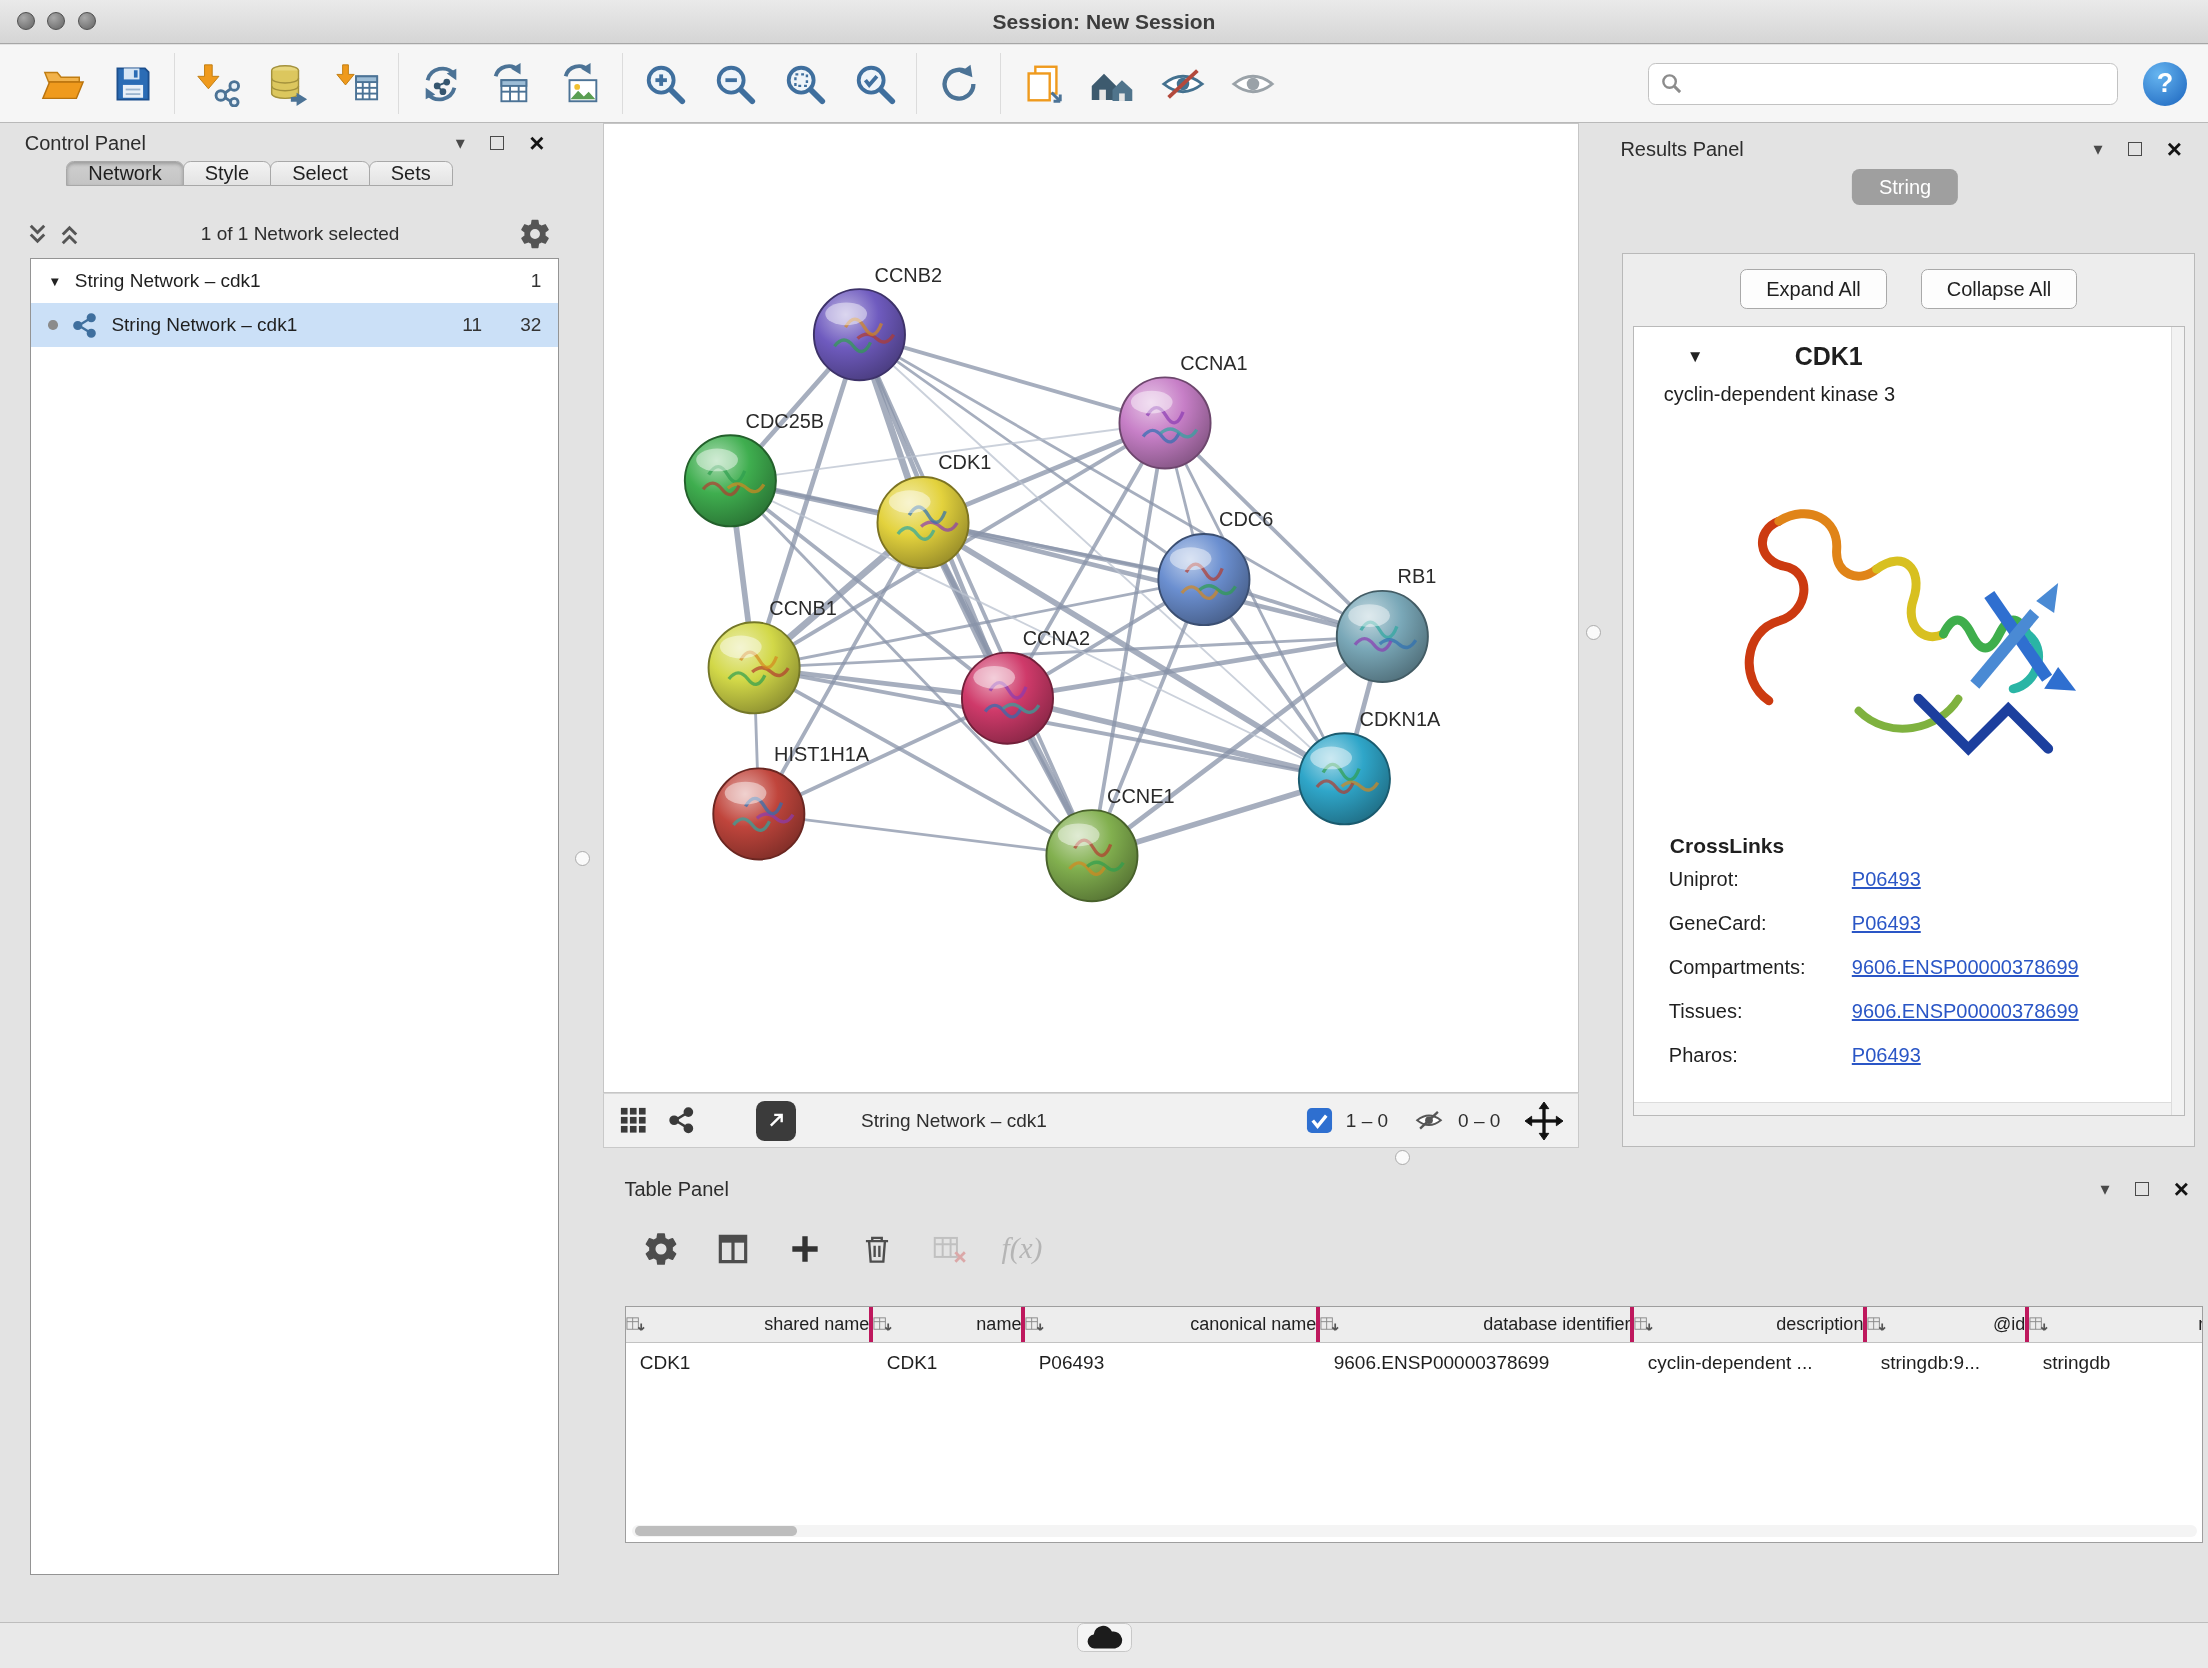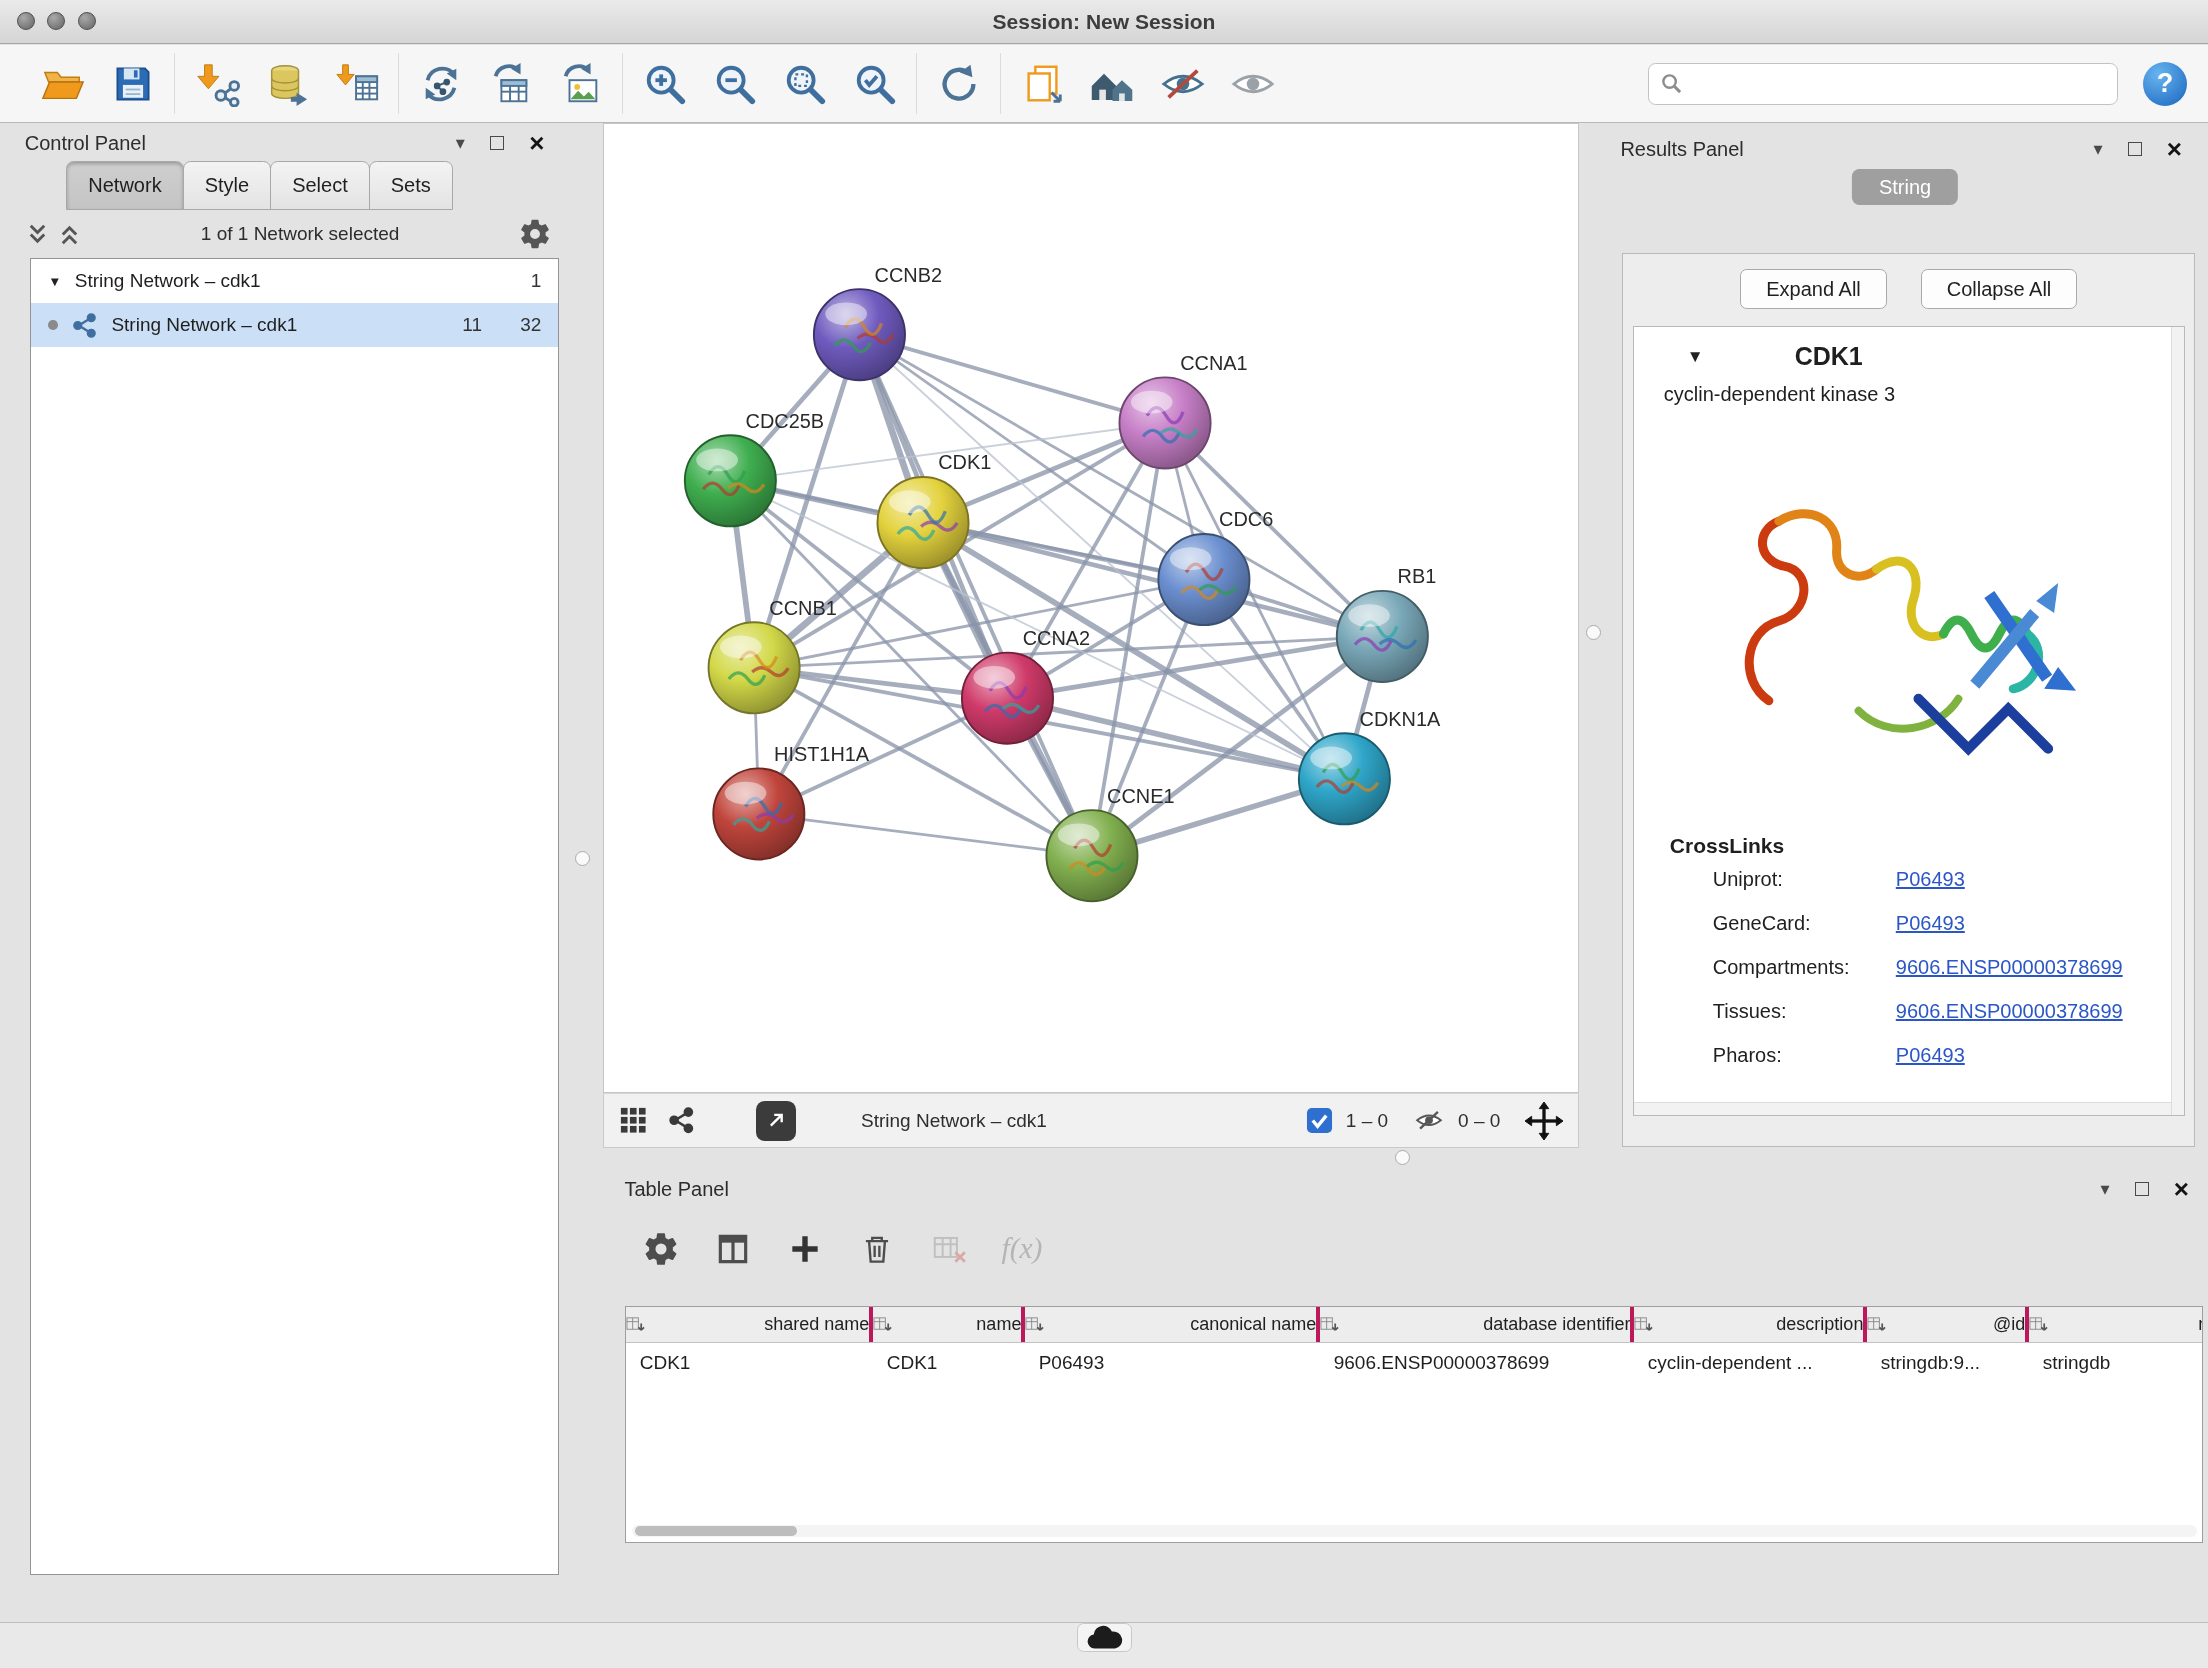--- a/index.html
+++ b/index.html
@@ -26,21 +26,21 @@
   
   .phead{display:flex;align-items:center;height:32px;font-size:20px;color:#2d2d2d;padding:0 11.4px;}
   .picons{margin-left:auto;display:flex;align-items:center;gap:25px;padding-right:7.6px;}
   .picon{font-size:18px;color:#4a4a4a;line-height:1;}
   .float-icon{width:14.3px;height:14.3px;border:1.9px solid #4a4a4a;display:inline-block;}
   .close-icon{font-size:26px;font-weight:bold;color:#141414;}
 
   
   .control-panel{position:absolute;left:13.3px;top:127px;width:550px;height:1480px;}
   .cp-tabs{position:absolute;left:54px;top:34px;display:flex;}
-  .cp-tab{padding:12px 21px;font-size:20px;background:linear-gradient(#f3f3f3,#e3e3e3);border:1px solid #a8a8a8;margin-left:-1px;border-radius:7.6px 7.6px 0 0;color:#1f1f1f;}
+  .cp-tab{padding:0 21px;font-size:20px;background:linear-gradient(#f3f3f3,#e3e3e3);border:1px solid #a8a8a8;margin-left:-1px;border-radius:7.6px 7.6px 0 0;color:#1f1f1f;}
   .cp-tab.selected{background:linear-gradient(#cfcfcf,#c4c4c4);box-shadow:inset 0 1.9px 3.8px rgba(0,0,0,.25);}
   .cp-ctrl{position:absolute;left:11.4px;right:11.4px;top:86px;height:42px;display:flex;align-items:center;font-size:19px;color:#2d2d2d;gap:7.6px;}
   .cp-ctrl .status{flex:1;text-align:center;}
   .cp-list{position:absolute;left:17px;width:529px;top:131px;bottom:32px;background:#fff;border:1px solid #949494;overflow:hidden;}
   .tree-row{height:44px;display:flex;align-items:center;font-size:19px;gap:13.3px;padding:0 17px;}
   .tree-row.selected{background:#cbe0f7;}
   .expander{font-size:13.3px;color:#222;}
   .dot{width:9.5px;height:9.5px;border-radius:50%;background:#8b8b8b;flex:none;}
   .spacer{flex:1;}
   .badge{color:#333;}
@@ -63,21 +63,21 @@
   .rp-box{position:absolute;left:13.3px;right:5.7px;top:84px;bottom:13.3px;background:#ededed;border:1px solid #b9b9b9;padding:15px 9.5px 13.3px;margin-top:36px;}
   .rp-buttons{display:flex;justify-content:center;gap:34px;}
   .rp-btn{background:#fdfdfd;border:1px solid #a9a9a9;border-radius:6.7px;padding:7.6px 25px;font-size:20px;color:#1f1f1f;}
   .rp-section{margin-top:17px;background:#fff;border:1px solid #b9b9b9;height:calc(100% - 74px);position:relative;overflow:hidden;}
   .rp-sec-head{display:flex;align-items:center;padding:15px 0 11.4px 53px;}
   .rp-sec-head .tri{font-size:17px;color:#222;}
   .rp-sec-title{font-size:25px;font-weight:bold;margin-left:91px;}
   .rp-desc{padding-left:30px;font-size:20px;}
   .rp-protein{margin:25px auto 0;}
   .rp-cross-title{padding-left:36px;margin-top:23px;font-size:21px;font-weight:bold;}
-  .rp-row{display:flex;align-items:center;padding-left:79px;height:44px;font-size:20px;}
+  .rp-row{display:flex;align-items:center;padding-left:35px;height:44px;font-size:20px;}
   .rp-row .lab{width:183px;flex:none;}
   a.link{color:#2a56c6;text-decoration:underline;}
   .rp-vtrack{position:absolute;right:0;top:0;bottom:0;width:12.4px;background:#f2f2f2;border-left:1px solid #dcdcdc;}
   .rp-htrack{position:absolute;left:0;right:12.4px;bottom:0;height:12.4px;background:#f2f2f2;border-top:1px solid #dcdcdc;}
 
   
   .table-panel{position:absolute;left:613px;top:1166px;width:1595px;height:443px;margin-top:7px;}
   .tp-toolbar{position:absolute;left:28.5px;top:49px;display:flex;align-items:center;gap:34px;height:53px;}
   .fx{font-family:"Liberation Serif",serif;font-style:italic;font-size:29.5px;color:#b5b5b5;}
   .tp-table{position:absolute;left:12.4px;right:4.8px;top:133px;height:237px;background:#fff;border:1px solid #9e9e9e;overflow:hidden;}

